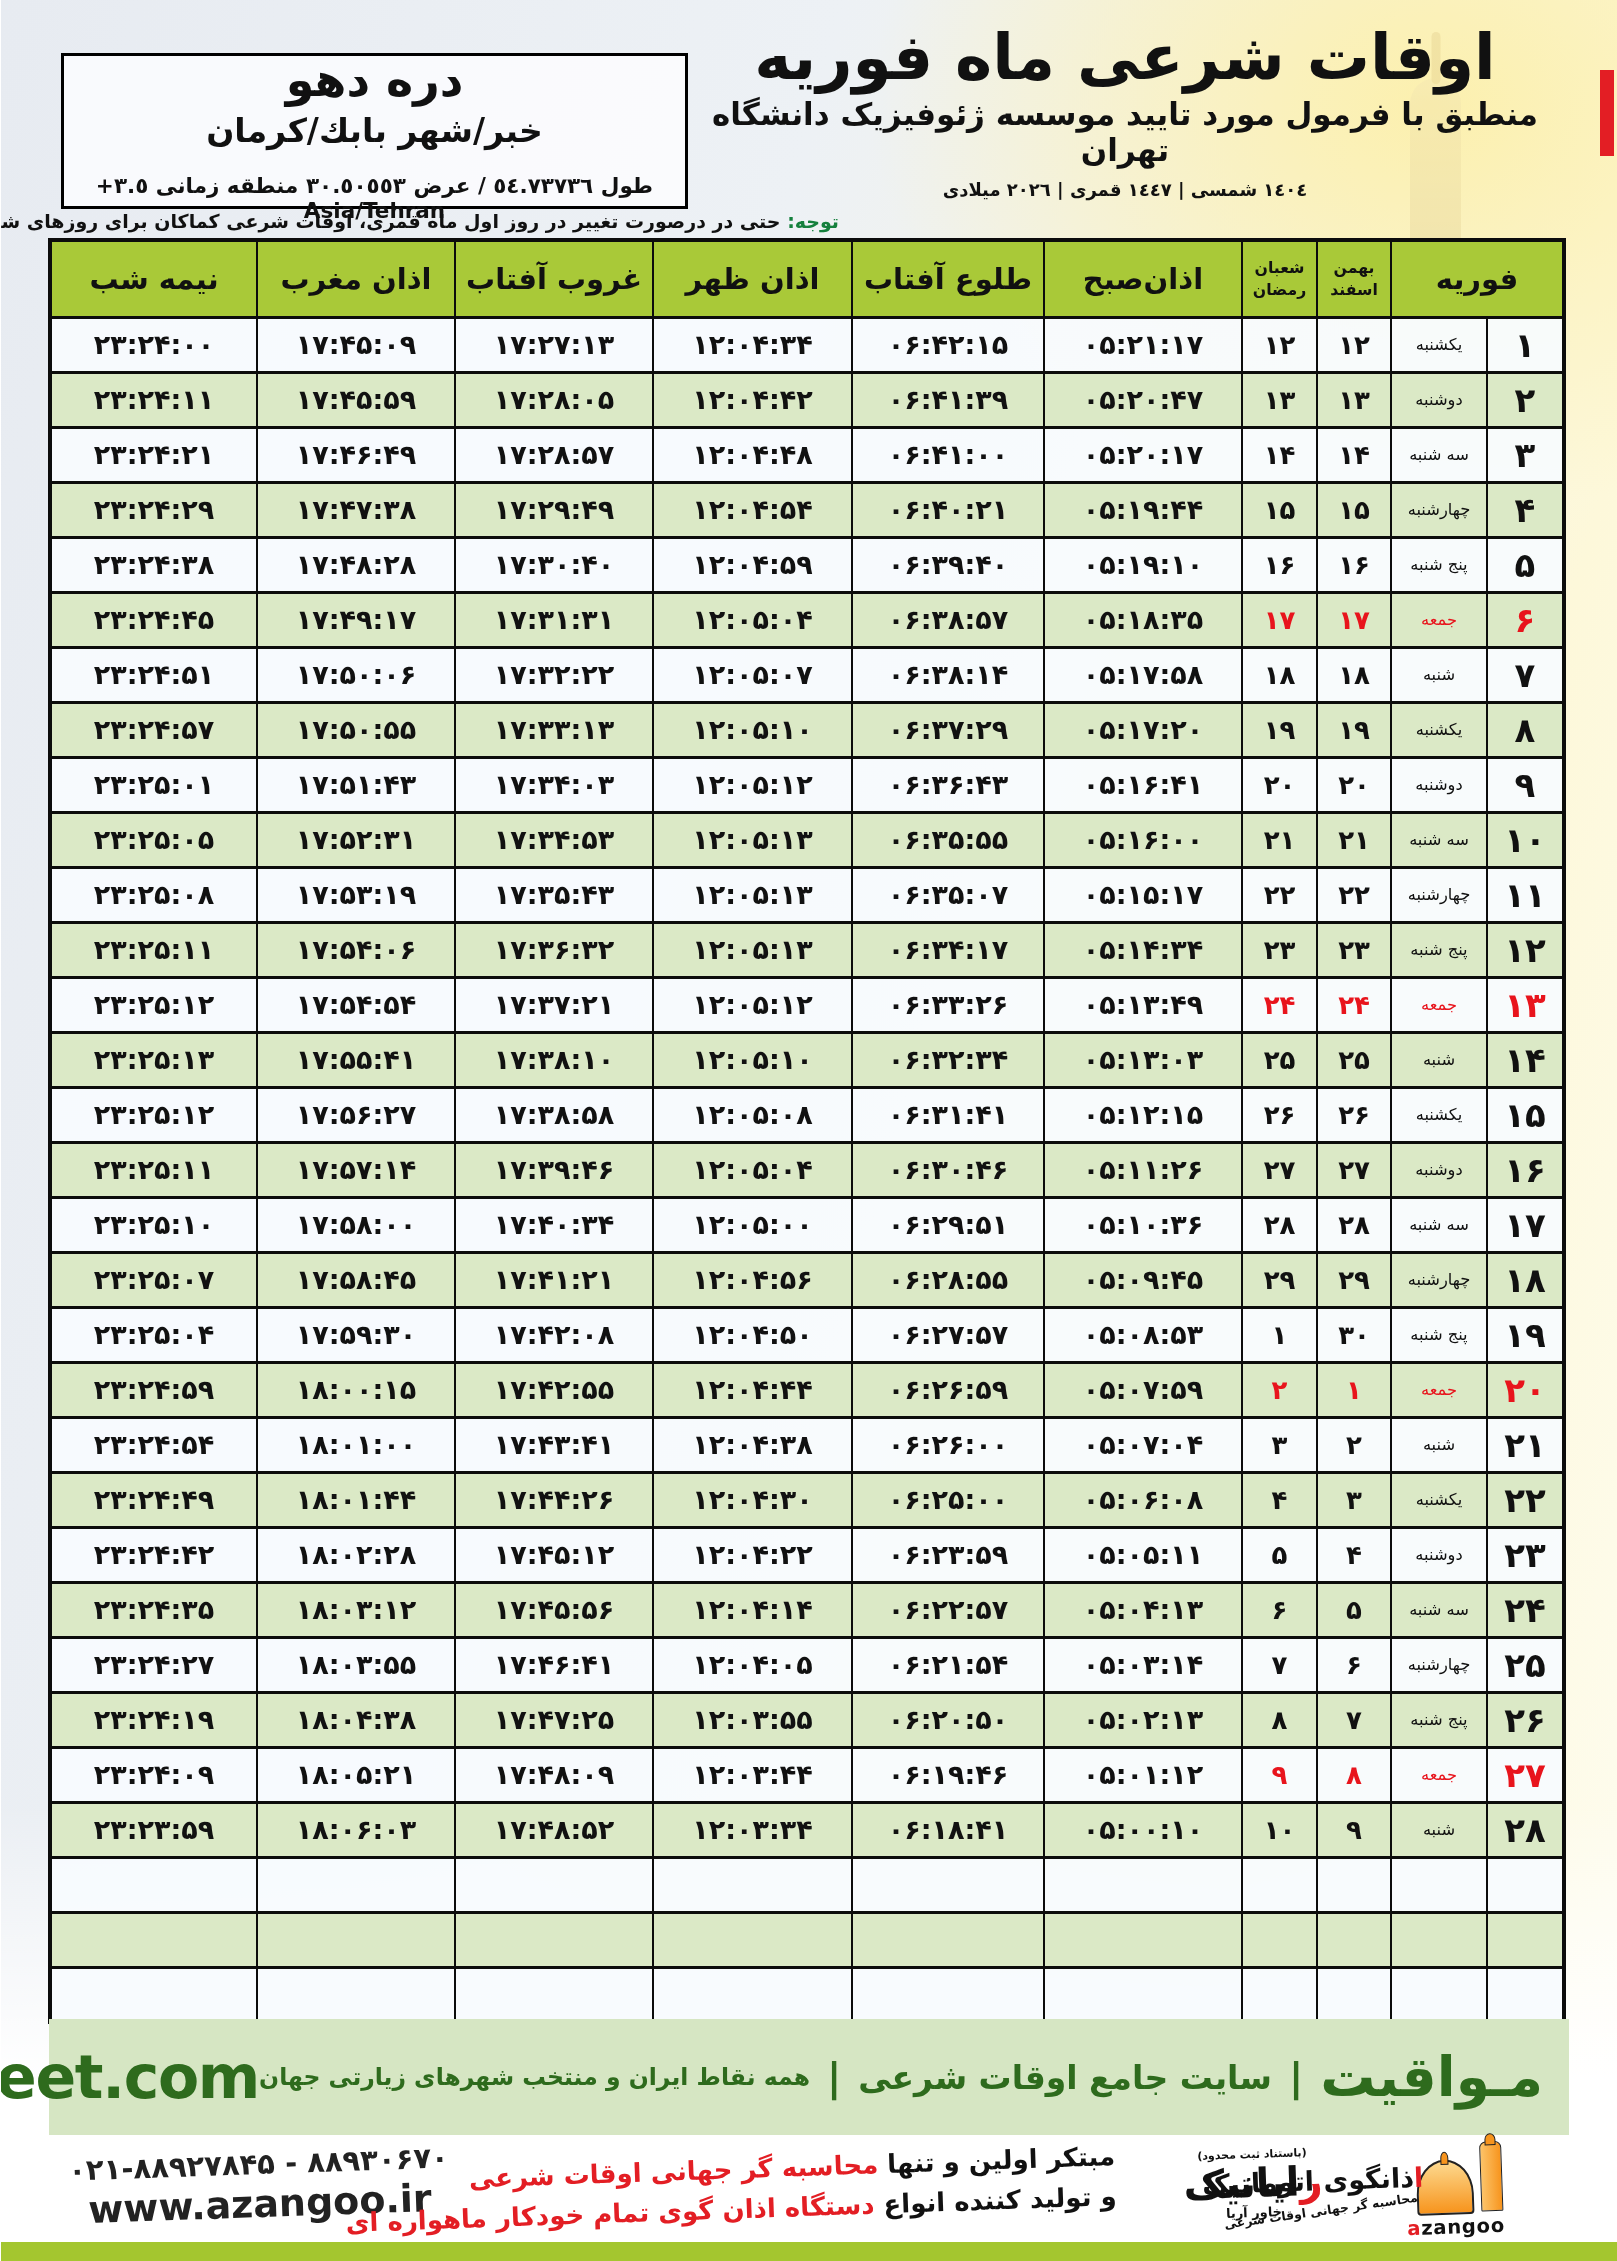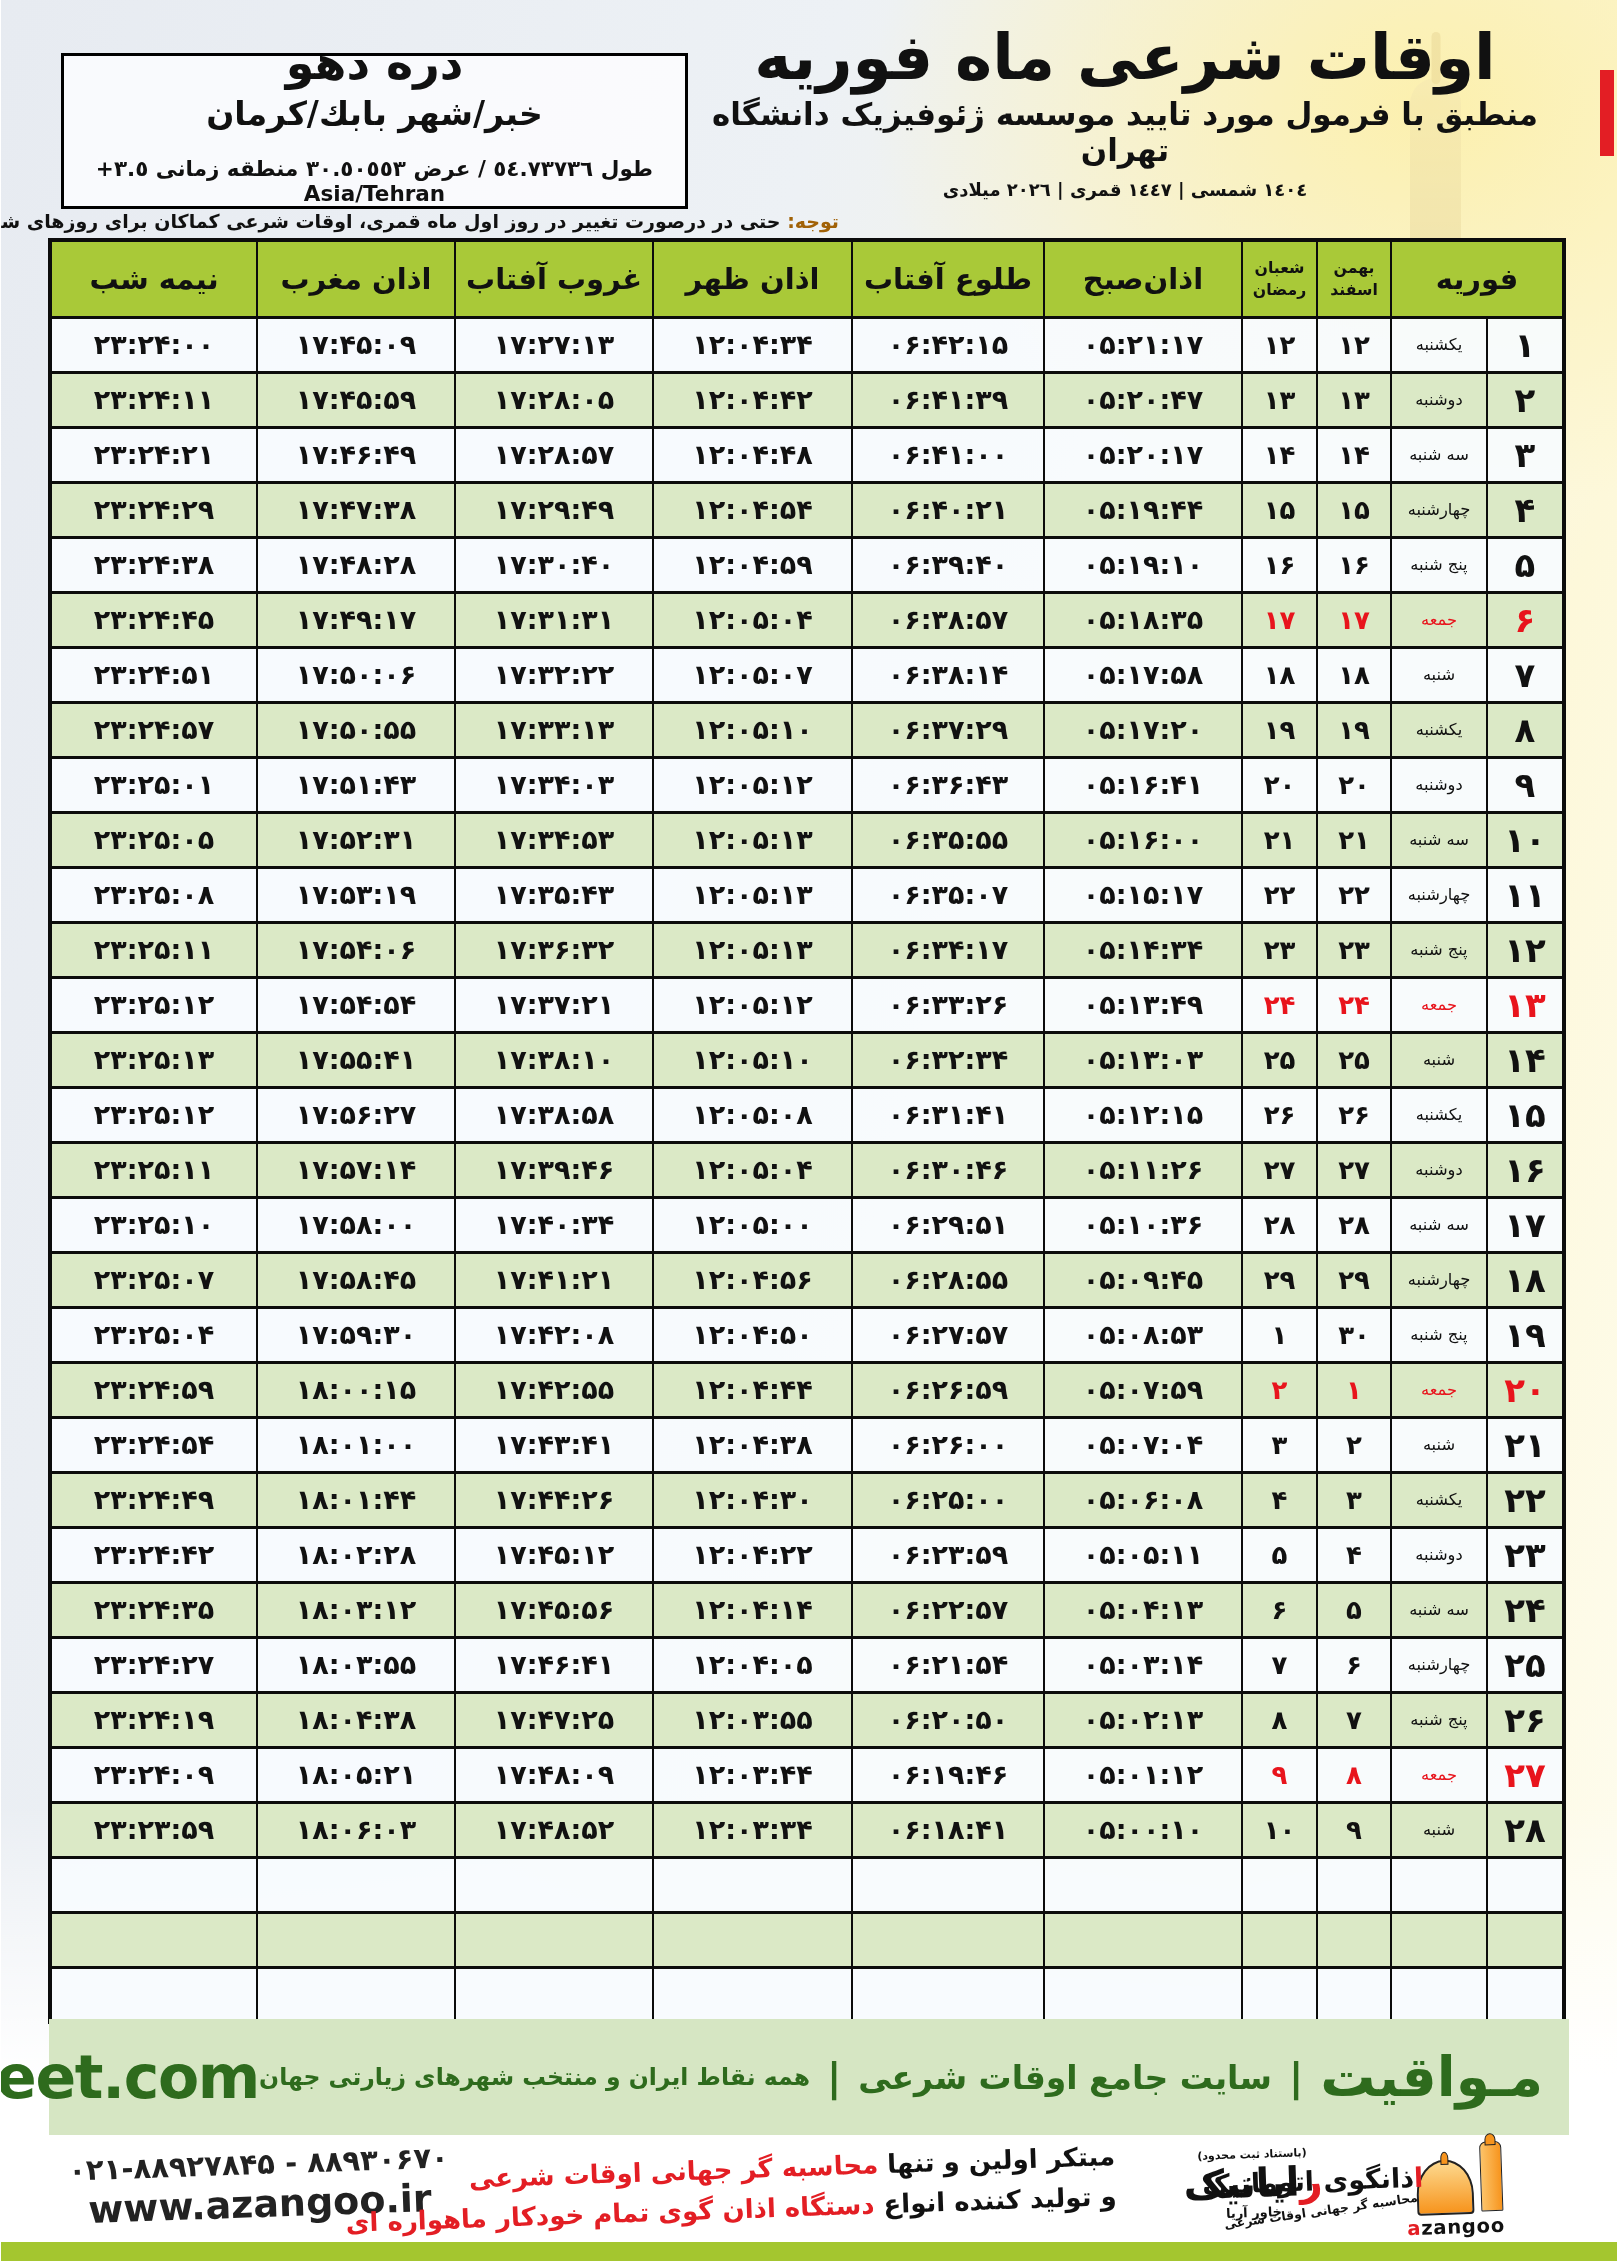--- a/index.html
+++ b/index.html
@@ -15,27 +15,27 @@
   .minaret-deco::before{content:"";position:absolute;top:-46px;left:50%;transform:translateX(-50%);
        width:9px;height:52px;background:#d9c17c;border-radius:5.2px;}
   .red-ribbon{position:absolute;right:3.9px;top:70px;width:14.4px;height:86px;background:#e31e24;}
   
   .title-block{position:absolute;top:22px;right:72px;width:842px;text-align:center;}
   .title-block h1{margin:0;font-size:63px;line-height:1.15;font-weight:800;letter-spacing:-0.7px;}
   .subtitle{font-size:31px;font-weight:800;margin-top:1.3px;}
   .years{font-size:18px;font-weight:600;margin-top:11.7px;}
   .location-box{position:absolute;top:53px;left:61px;width:621px;height:150px;
        border:3.3px solid #000;background:rgba(252,253,255,.82);
-       display:flex;flex-direction:column;justify-content:flex-end;align-items:center;text-align:center;}
+       display:flex;flex-direction:column;justify-content:space-between;align-items:center;text-align:center;}
   .loc-name{font-size:46px;font-weight:800;line-height:1.05;}
   .loc-region{font-size:33px;font-weight:700;margin-top:7px;}
   .loc-coords{font-size:21.5px;font-weight:700;margin-top:23px;}
   .notice{position:absolute;top:210px;left:63px;width:776px;font-size:19px;font-weight:700;
        direction:rtl;text-align:right;white-space:nowrap;}
-  .notice-label{color:#a16207;}
+  .notice-label{color:#15803d;}
   
   table.times{position:absolute;top:238px;right:52px;width:1514px;border-collapse:collapse;
        table-layout:fixed;direction:rtl;border:4.6px solid #0c0c0c;}
   table.times th,table.times td{border:2px solid #0c0c0c;border-top-width:3.3px;border-bottom-width:3.3px;
        padding:0;text-align:center;vertical-align:middle;overflow:hidden;}
   thead tr{height:77px;background:#a9c938;}
   thead th{font-size:29px;font-weight:800;}
   thead .dual{font-size:15.7px;font-weight:800;line-height:1.25;}
   thead .dual div{padding:1.3px 0;}
   #rows tr{height:55px;}

